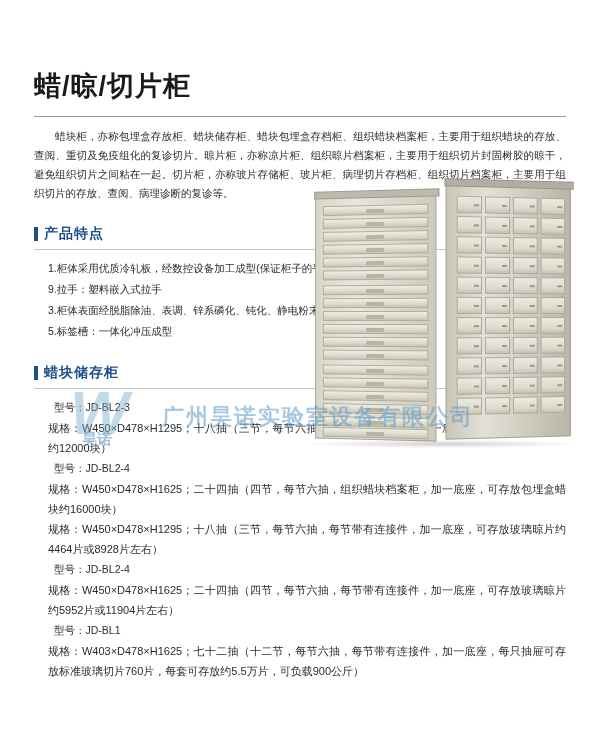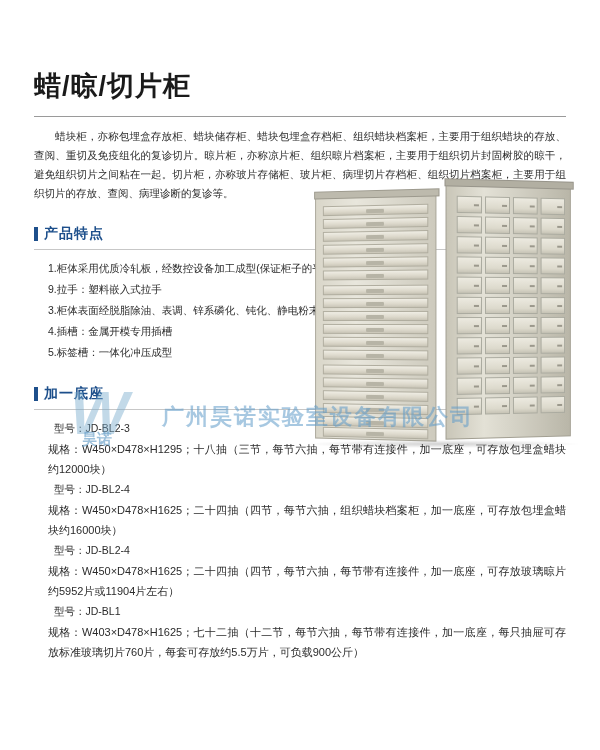--- a/index.html
+++ b/index.html
@@ -323,36 +323,36 @@
   </div>
 
   <p class="intro">蜡块柜，亦称包埋盒存放柜、蜡块储存柜、蜡块包埋盒存档柜、组织蜡块档案柜，主要用于组织蜡块的存放、查阅、重切及免疫组化的复诊切片。晾片柜，亦称凉片柜、组织晾片档案柜，主要用于组织切片封固树胶的晾干，避免组织切片之间粘在一起。切片柜，亦称玻片存储柜、玻片柜、病理切片存档柜、组织切片档案柜，主要用于组织切片的存放、查阅、病理诊断的复诊等。</p>
 
   <div class="section-head">产品特点</div>
   <div class="section-underline"></div>
   <ul class="feature-list">
     <li>1.柜体采用优质冷轧板，经数控设备加工成型(保证柜子的平整度与美观度)</li>
     <li>9.拉手：塑料嵌入式拉手</li>
     <li>3.柜体表面经脱脂除油、表调、锌系磷化、钝化、静电粉末喷塑</li>
-    <li>4.插槽：金属开模专用插槽</li>
     <li>5.标签槽：一体化冲压成型</li>
   </ul>
 
-  <div class="section-head">加一底座</div>
+  <div class="section-head">蜡块储存柜</div>
   <div class="section-underline"></div>
   <div class="params">
     <div class="param-block">
       <div class="param-model">型号：JD-BL2-3</div>
       <div class="param-spec">规格：W450×D478×H1295；十八抽（三节，每节六抽，每节带有连接件，加一底座，可存放包埋盒蜡块约12000块）</div>
     </div>
     <div class="param-block">
       <div class="param-model">型号：JD-BL2-4</div>
       <div class="param-spec">规格：W450×D478×H1625；二十四抽（四节，每节六抽，组织蜡块档案柜，加一底座，可存放包埋盒蜡块约16000块）</div>
     </div>
     <div class="param-block">
+      <div class="param-spec">规格：W450×D478×H1295；十八抽（三节，每节六抽，每节带有连接件，加一底座，可存放玻璃晾片约4464片或8928片左右）</div>
     </div>
     <div class="param-block">
       <div class="param-model">型号：JD-BL2-4</div>
       <div class="param-spec">规格：W450×D478×H1625；二十四抽（四节，每节六抽，每节带有连接件，加一底座，可存放玻璃晾片约5952片或11904片左右）</div>
     </div>
     <div class="param-block">
       <div class="param-model">型号：JD-BL1</div>
       <div class="param-spec">规格：W403×D478×H1625；七十二抽（十二节，每节六抽，每节带有连接件，加一底座，每只抽屉可存放标准玻璃切片760片，每套可存放约5.5万片，可负载900公斤）</div>
     </div>
   </div>

